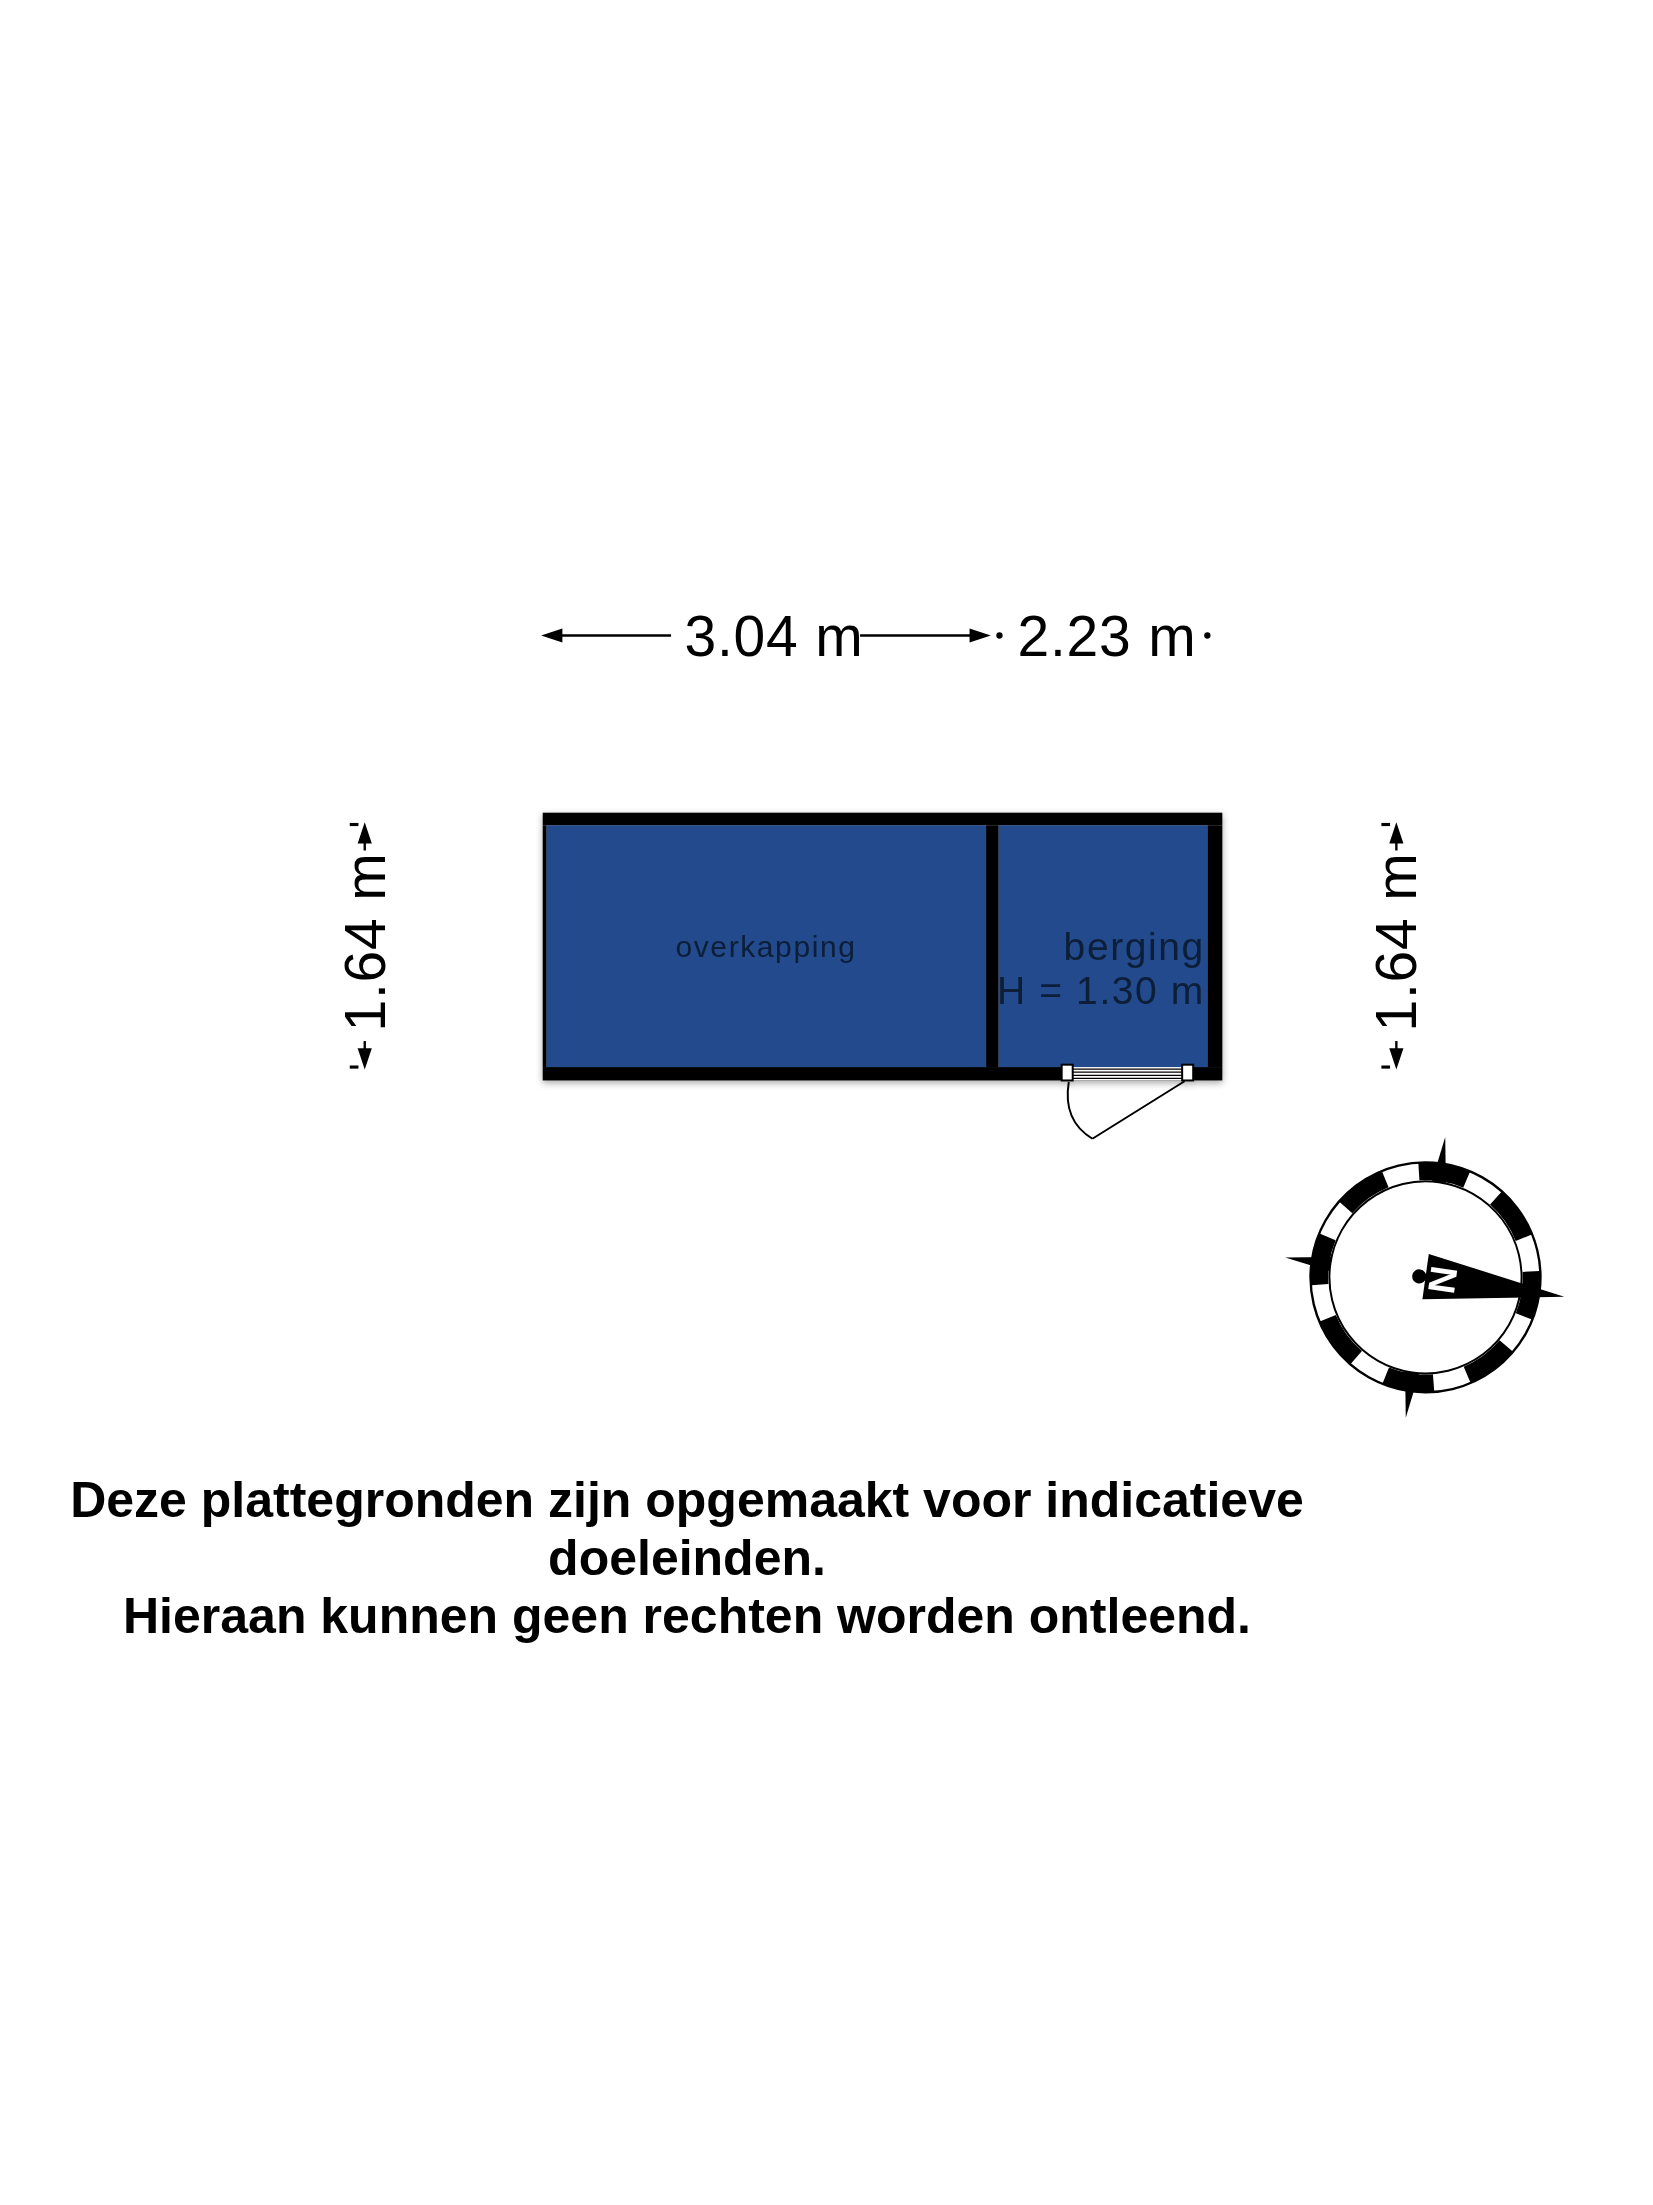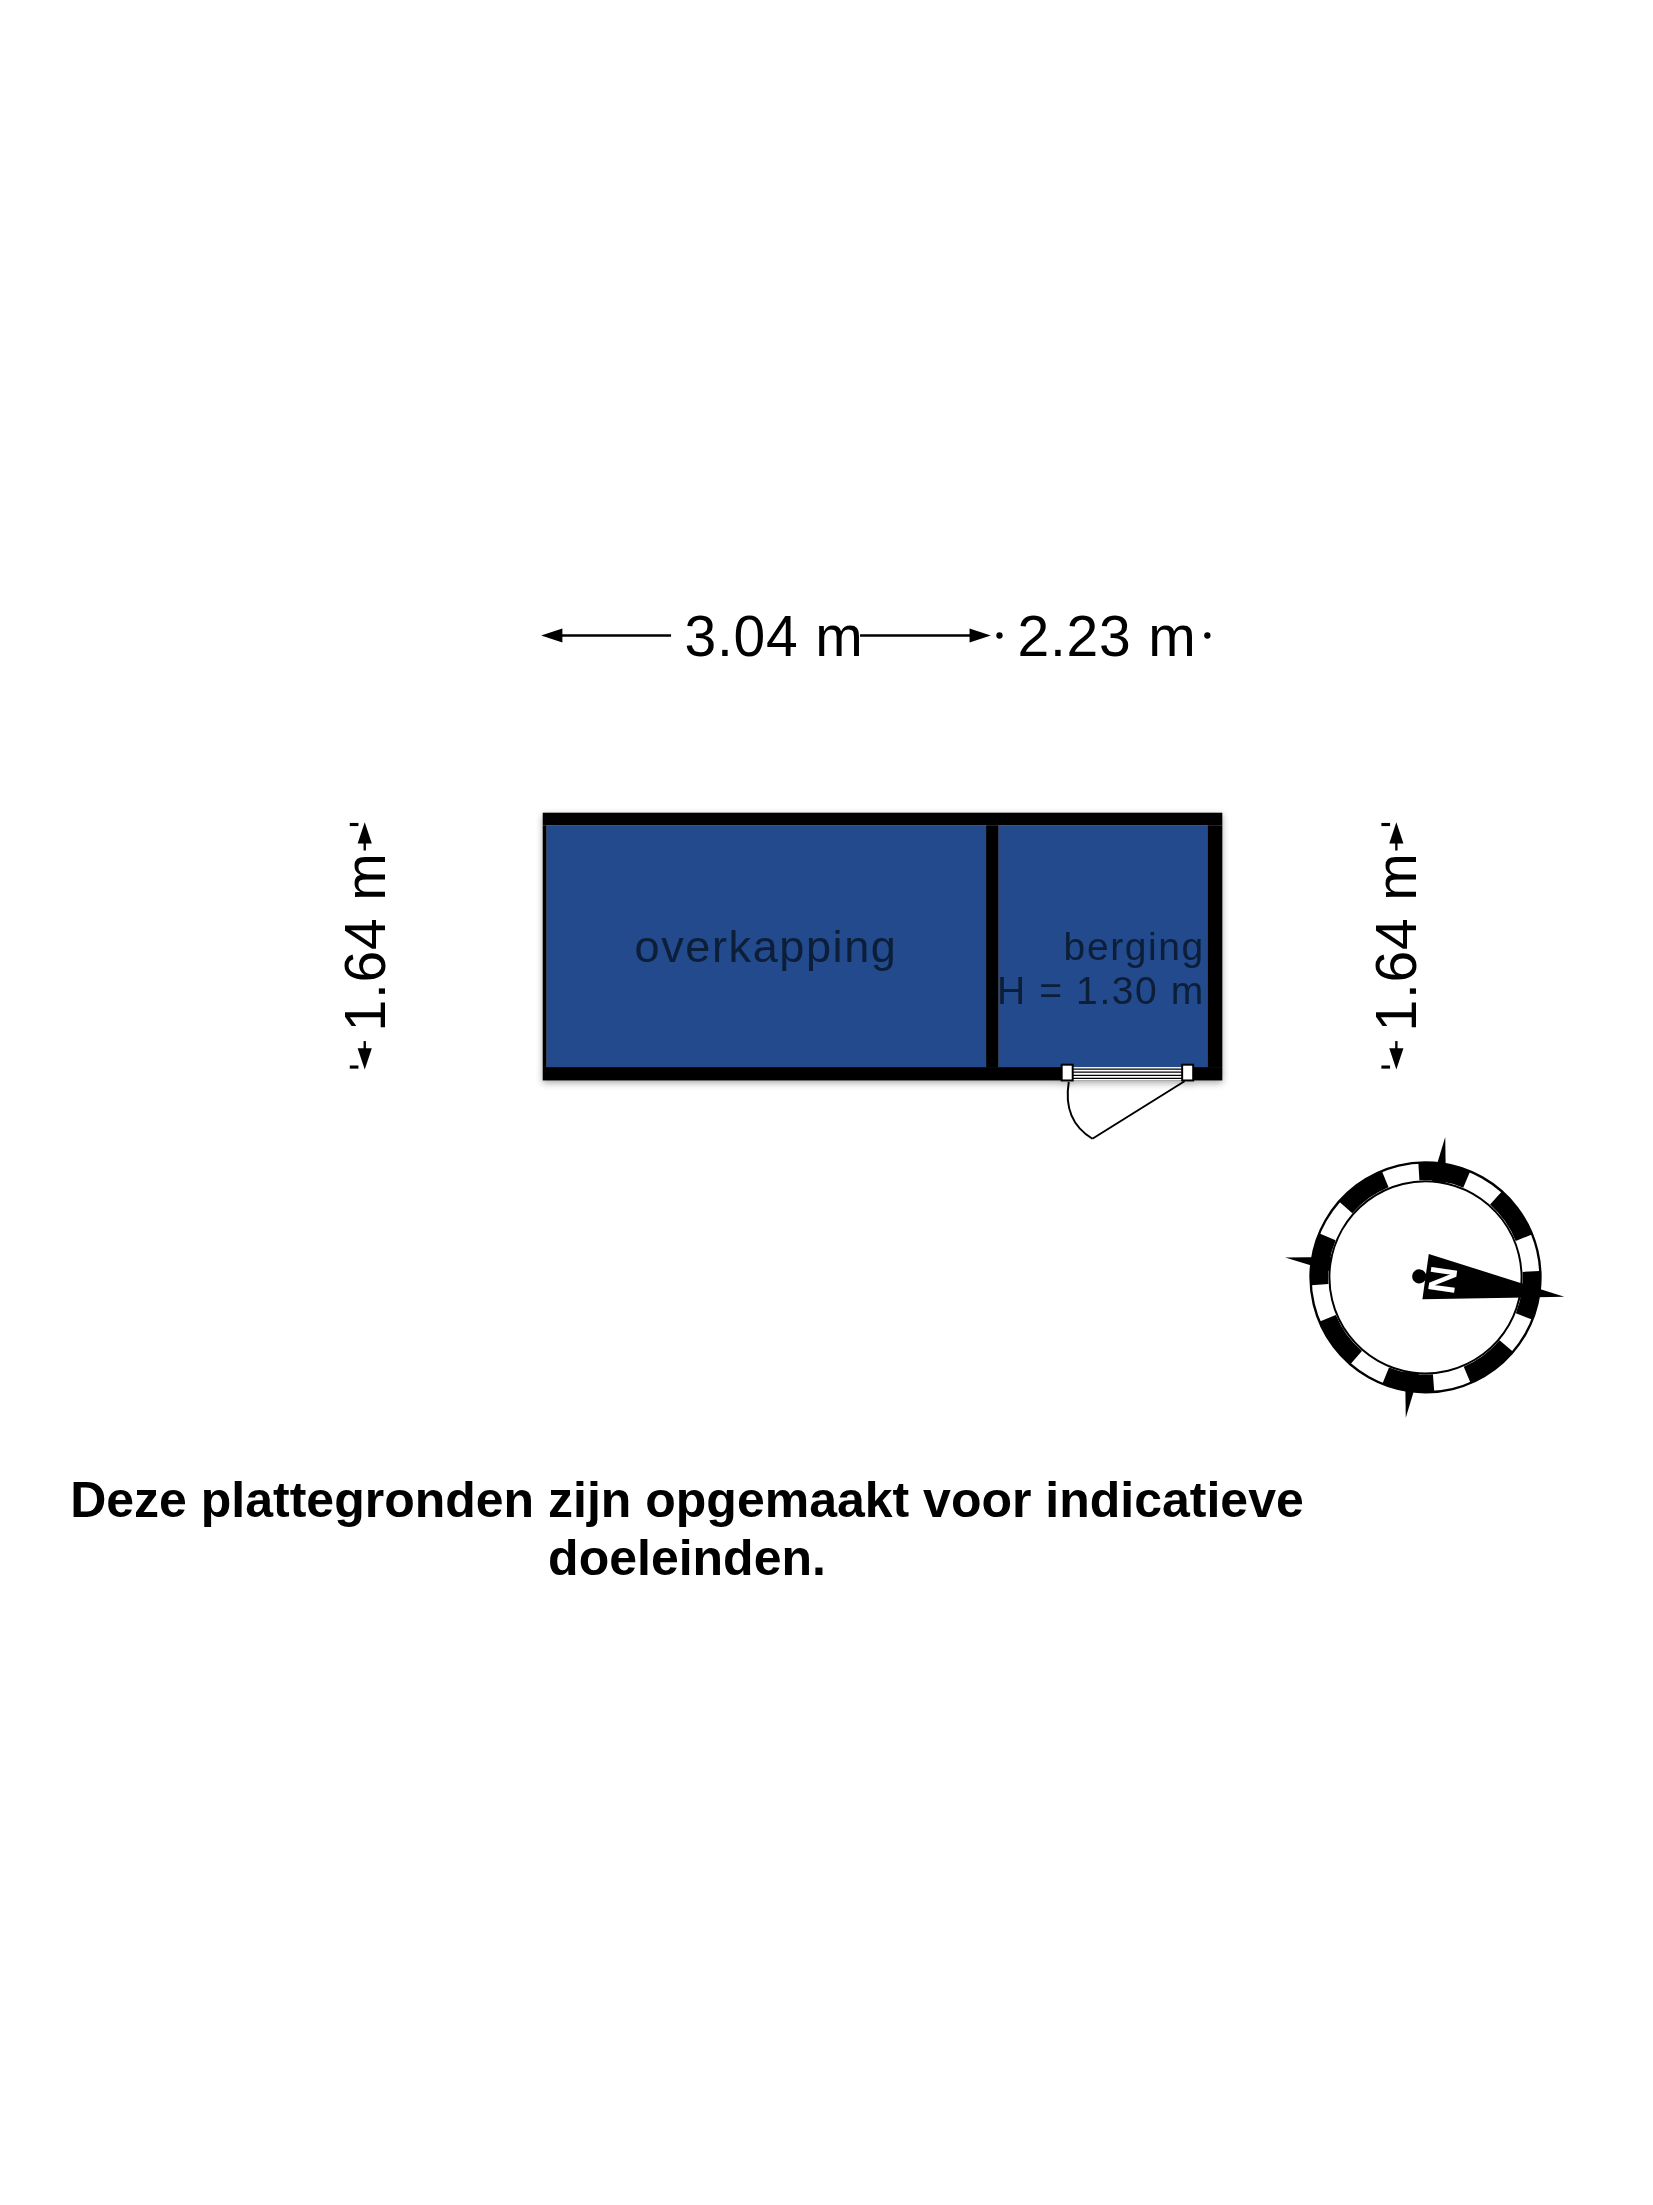--- a/index.html
+++ b/index.html
@@ -27,21 +27,21 @@
     letter-spacing:0.8px;
     color:var(--text);
     white-space:nowrap;
     transform:translate(-50%,-50%);
   }
   .dim-label.vertical{
     transform:translate(-50%,-50%) rotate(-90deg);
   }
   .room-label{
     position:absolute;
-    font-size:45px;
+    font-size:30px;
     color:var(--room-text);
     white-space:nowrap;
     transform:translate(-50%,-50%);
     letter-spacing:1.6px;
   }
   .room-label-block{
     position:absolute;
     font-size:39px;
     color:var(--room-text);
     white-space:nowrap;
@@ -157,16 +157,17 @@
   <div class="dim-label vertical" style="left:1396px;top:942px;">1.64 m</div>
 
   <div class="room-label" style="left:766px;top:947px;">overkapping</div>
   <div class="room-label-block" style="left:1101px;top:969px;">
     <div>berging</div>
     <div>H = 1.30 m</div>
   </div>
 
   <div class="disclaimer">
     <div>Deze plattegronden zijn opgemaakt voor indicatieve doeleinden.</div>
+    <div>Hieraan kunnen geen rechten worden ontleend.</div>
   </div>
 
 </div>
 
 
 </body></html>

